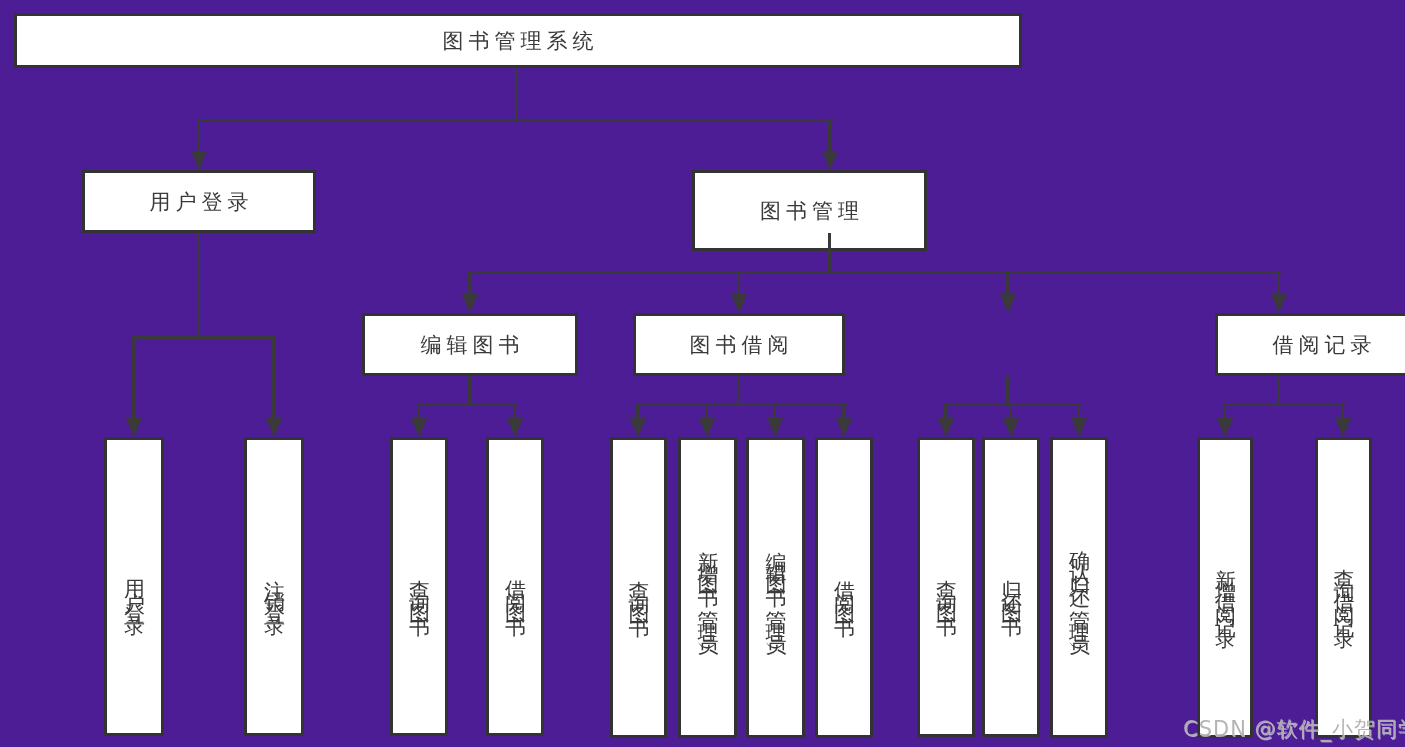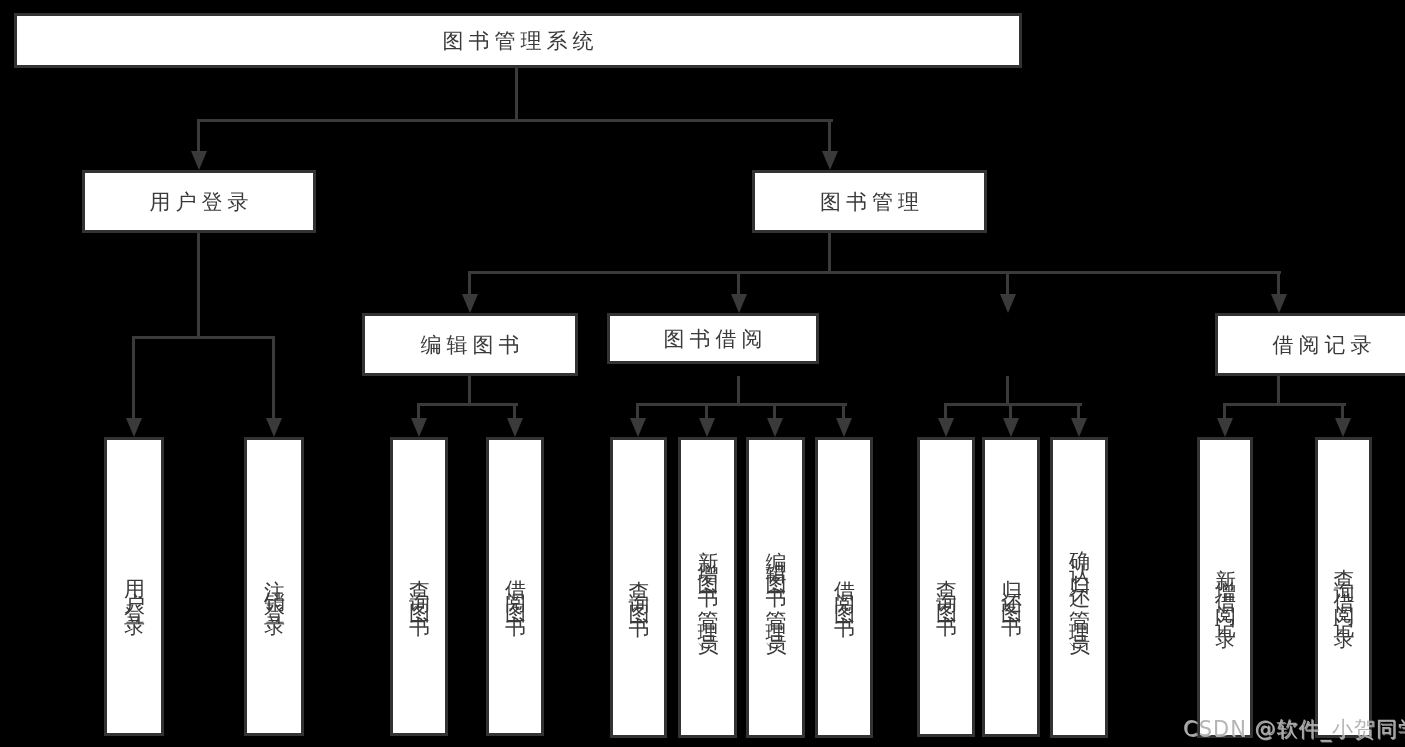--- a/index.html
+++ b/index.html
@@ -4,21 +4,21 @@
 <style>
   html, body {
     margin: 0;
     padding: 0;
     background: #ffffff;
   }
   .canvas {
     position: relative;
     width: 1405px;
     height: 747px;
-    background: #000000;
+    background: #4c1d95;
     font-family: "DejaVu Sans", "Liberation Sans", sans-serif;
     overflow: hidden;
     text-align: right;
   }
   .box {
     position: absolute;
     box-sizing: border-box;
     border: 3px solid #333333;
     background: #ffffff;
     color: #3a3a3a;
@@ -78,42 +78,42 @@
   <div class="box hbox" style="left:14px; top:13px; width:1008px; height:55px;">图书管理系统</div>
 
   <div class="vl" style="left:515px; top:68px; height:52px;"></div>
   <div class="hl" style="left:197px; top:119px; width:636px;"></div>
   <div class="vl" style="left:197px; top:119px; height:35px;"></div>
   <div class="arrow" style="left:191px; top:151px;"></div>
   <div class="vl" style="left:828px; top:119px; height:35px;"></div>
   <div class="arrow" style="left:822px; top:151px;"></div>
 
   <div class="box hbox" style="left:82px; top:170px; width:234px; height:63px;">用户登录</div>
-  <div class="box hbox" style="left:752px; top:170px; width:235px; height:63px;">图书管理</div>
+  <div class="box hbox" style="left:692px; top:170px; width:235px; height:81px;">图书管理</div>
 
   <div class="vl" style="left:197px; top:233px; height:106px;"></div>
   <div class="hl" style="left:132px; top:336px; width:143px;"></div>
   <div class="vl" style="left:132px; top:336px; height:85px;"></div>
   <div class="arrow" style="left:126px; top:418px;"></div>
   <div class="vl" style="left:272px; top:336px; height:85px;"></div>
   <div class="arrow" style="left:266px; top:418px;"></div>
 
   <div class="vl" style="left:828px; top:233px; height:41px;"></div>
   <div class="hl" style="left:468px; top:271px; width:813px;"></div>
   <div class="vl" style="left:468px; top:271px; height:26px;"></div>
   <div class="arrow" style="left:462px; top:294px;"></div>
   <div class="vl" style="left:737px; top:271px; height:26px;"></div>
   <div class="arrow" style="left:731px; top:294px;"></div>
   <div class="vl" style="left:1006px; top:271px; height:26px;"></div>
   <div class="arrow" style="left:1000px; top:294px;"></div>
   <div class="vl" style="left:1277px; top:271px; height:26px;"></div>
   <div class="arrow" style="left:1271px; top:294px;"></div>
 
   <div class="box hbox" style="left:362px; top:313px; width:216px; height:63px;">编辑图书</div>
-  <div class="box hbox" style="left:607px; top:313px; width:212px; height:51px;">图书借阅</div>
+  <div class="box hbox" style="left:633px; top:313px; width:212px; height:63px;">图书借阅</div>
   <div class="box hbox" style="left:1172px; top:313px; width:214px; height:63px;margin-left:43px;">借阅记录</div>
 
   <div class="vl" style="left:468px; top:376px; height:30px;"></div>
   <div class="hl" style="left:417px; top:403px; width:101px;"></div>
   <div class="vl" style="left:417px; top:403px; height:17px;"></div>
   <div class="arrow" style="left:411px; top:418px;"></div>
   <div class="vl" style="left:513px; top:403px; height:17px;"></div>
   <div class="arrow" style="left:507px; top:418px;"></div>
 
   <div class="vl" style="left:737px; top:376px; height:30px;"></div>

